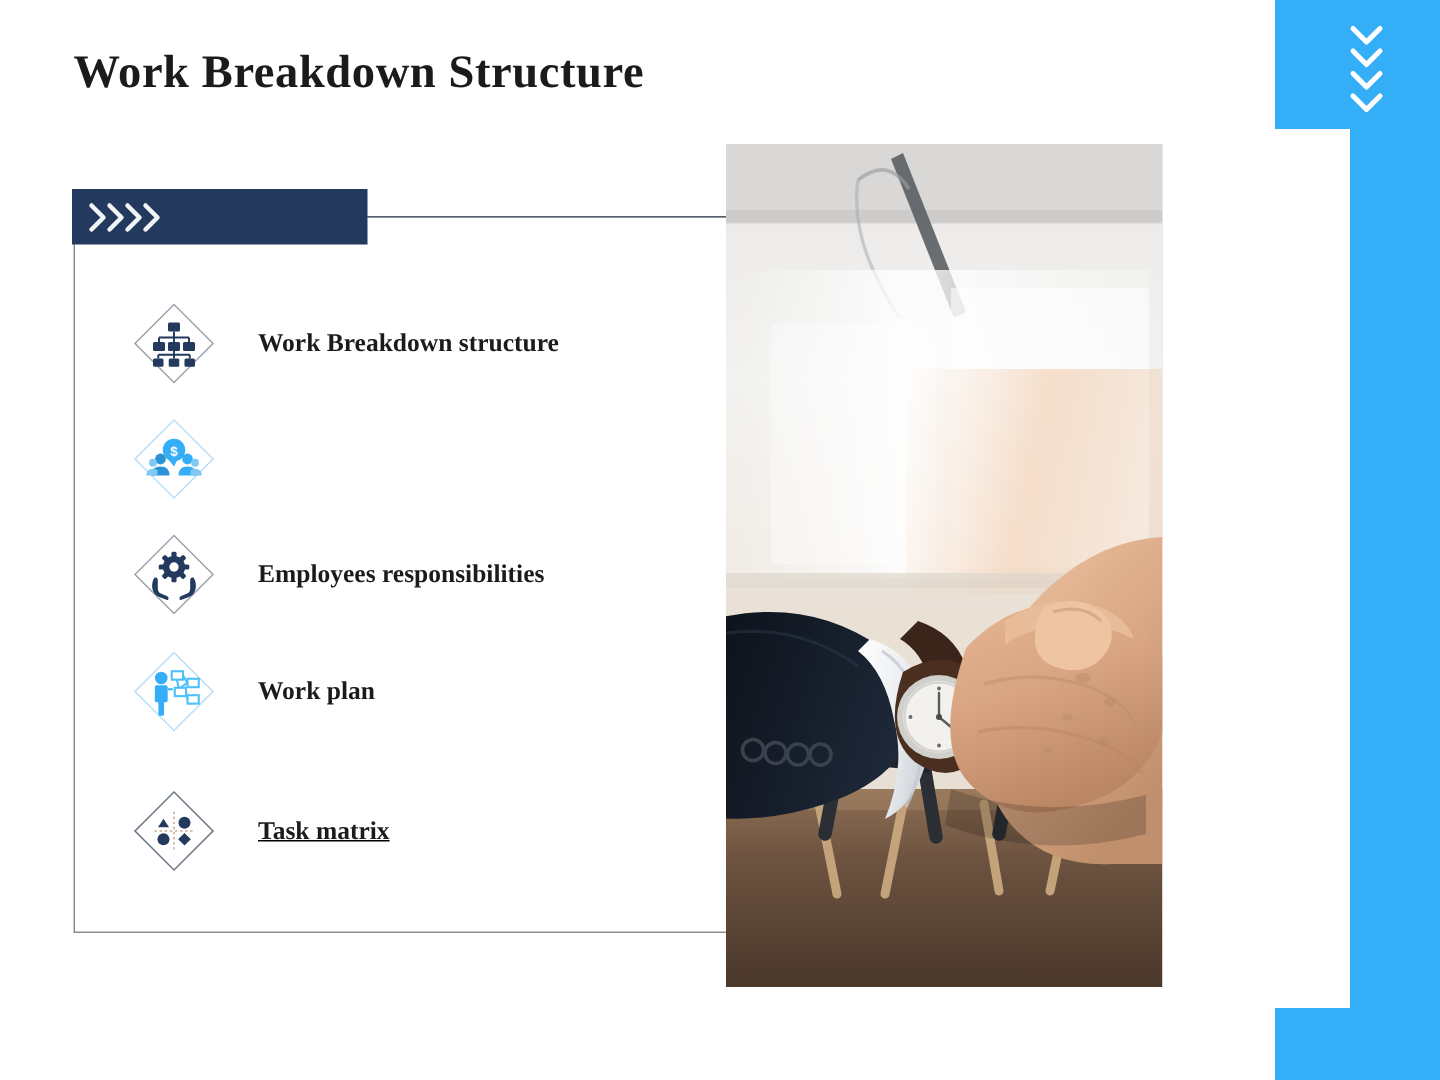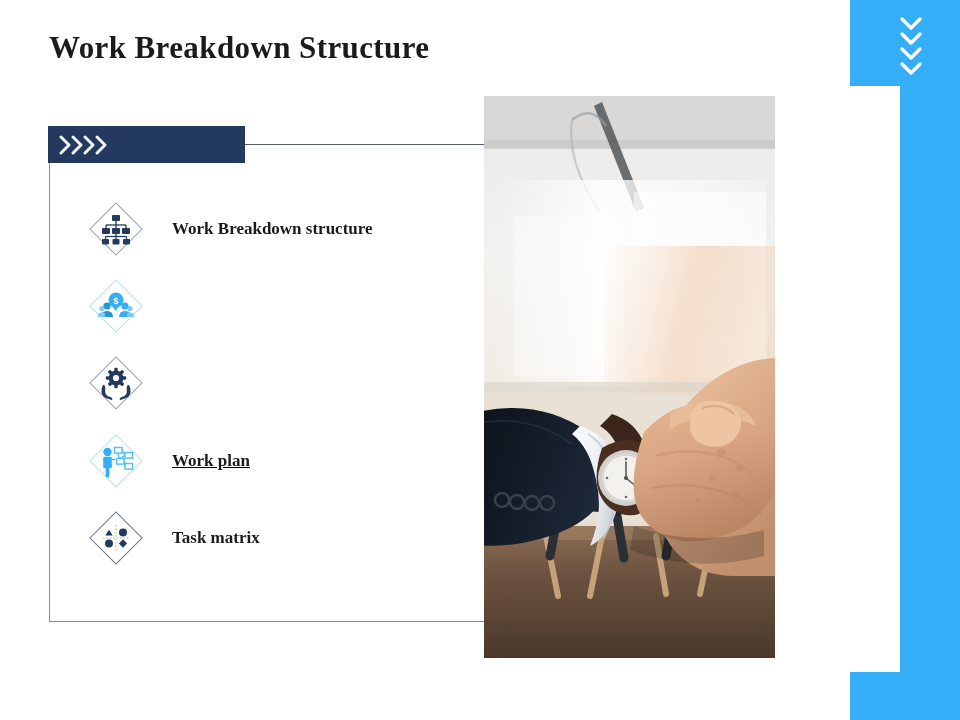--- a/index.html
+++ b/index.html
@@ -256,23 +256,24 @@
                 <rect x="6" y="-1.7" width="4.2" height="3.4" rx="1" transform="rotate(45)"></rect>
               </g>
               <circle cx="0" cy="0" r="3.1" fill="#ffffff"></circle>
             </g>
           </g>
           <path d="M18 33 q-2 3 -1.5 7 q0.6 4.5 5 6.2 l4.5 1.6 q1.4 0.5 1.4 -0.9 q0 -1 -1.2 -1.5 l-3.6 -1.5 q-2.4 -1 -2.4 -3.6 l0 -5.2 q0 -2.6 -2.2 -2.1 z"></path>
           <path d="M44 33 q2 3 1.5 7 q-0.6 4.5 -5 6.2 l-4.5 1.6 q-1.4 0.5 -1.4 -0.9 q0 -1 1.2 -1.5 l3.6 -1.5 q2.4 -1 2.4 -3.6 l0 -5.2 q0 -2.6 2.2 -2.1 z"></path>
         </g>
       </svg>
     </div>
-  </div>
-
-  <div class="item-row" style="top:286px;text-decoration:underline;">
+    <div class="item-label">Employees responsibilities</div>
+  </div>
+
+  <div class="item-row" style="top:286px;">
     <div class="item-icon">
       <svg width="62" height="62" viewBox="0 0 62 62" aria-hidden="true">
         <rect x="12.6" y="12.6" width="36.8" height="36.8" transform="rotate(45 31 31)" fill="none" stroke="#b9dff7" stroke-width="1"></rect>
         <g fill="#33aef7">
           <circle cx="22.5" cy="22" r="4.2"></circle>
           <path d="M18.2 28 q0 -1.2 1.3 -1.2 l6 0 q1.3 0 1.3 1.2 l0 9 q0 1.1 -1.1 1.1 l-1.3 0 l0 8 q0 1.1 -1.1 1.1 l-1.6 0 q-1.1 0 -1.1 -1.1 l0 -8 l-1.3 0 q-1.1 0 -1.1 -1.1 z"></path>
           <path d="M27 28.8 l3.2 0 l0 1.4 l-3.2 0 z"></path>
         </g>
         <g fill="none" stroke="#4ec0fa" stroke-width="1.4">
           <rect x="29.5" y="17.5" width="7.5" height="5.6"></rect>
@@ -282,21 +283,21 @@
           <line x1="37" y1="20.3" x2="40" y2="25.3"></line>
           <line x1="39" y1="31.3" x2="40" y2="36.3"></line>
           <line x1="33" y1="23.1" x2="34" y2="28.5"></line>
           <line x1="40" y1="25.3" x2="35.2" y2="28.5"></line>
         </g>
       </svg>
     </div>
     <div class="item-label">Work plan</div>
   </div>
 
-  <div class="item-row" style="top:363px;">
+  <div class="item-row" style="top:379px;text-decoration:underline;">
     <div class="item-icon">
       <svg width="62" height="62" viewBox="0 0 62 62" aria-hidden="true">
         <rect x="12.6" y="12.6" width="36.8" height="36.8" transform="rotate(45 31 31)" fill="none" stroke="#6b7683" stroke-width="1"></rect>
         <g stroke="#c9a98a" stroke-width="1" stroke-dasharray="1.6 1.8">
           <line x1="18" y1="31" x2="44" y2="31"></line>
           <line x1="31" y1="18" x2="31" y2="44"></line>
         </g>
         <g fill="#23395e">
           <path d="M24 28.5 L20.3 28.5 L24 22.8 L27.7 28.5 Z"></path>
           <circle cx="38" cy="25.5" r="4"></circle>

